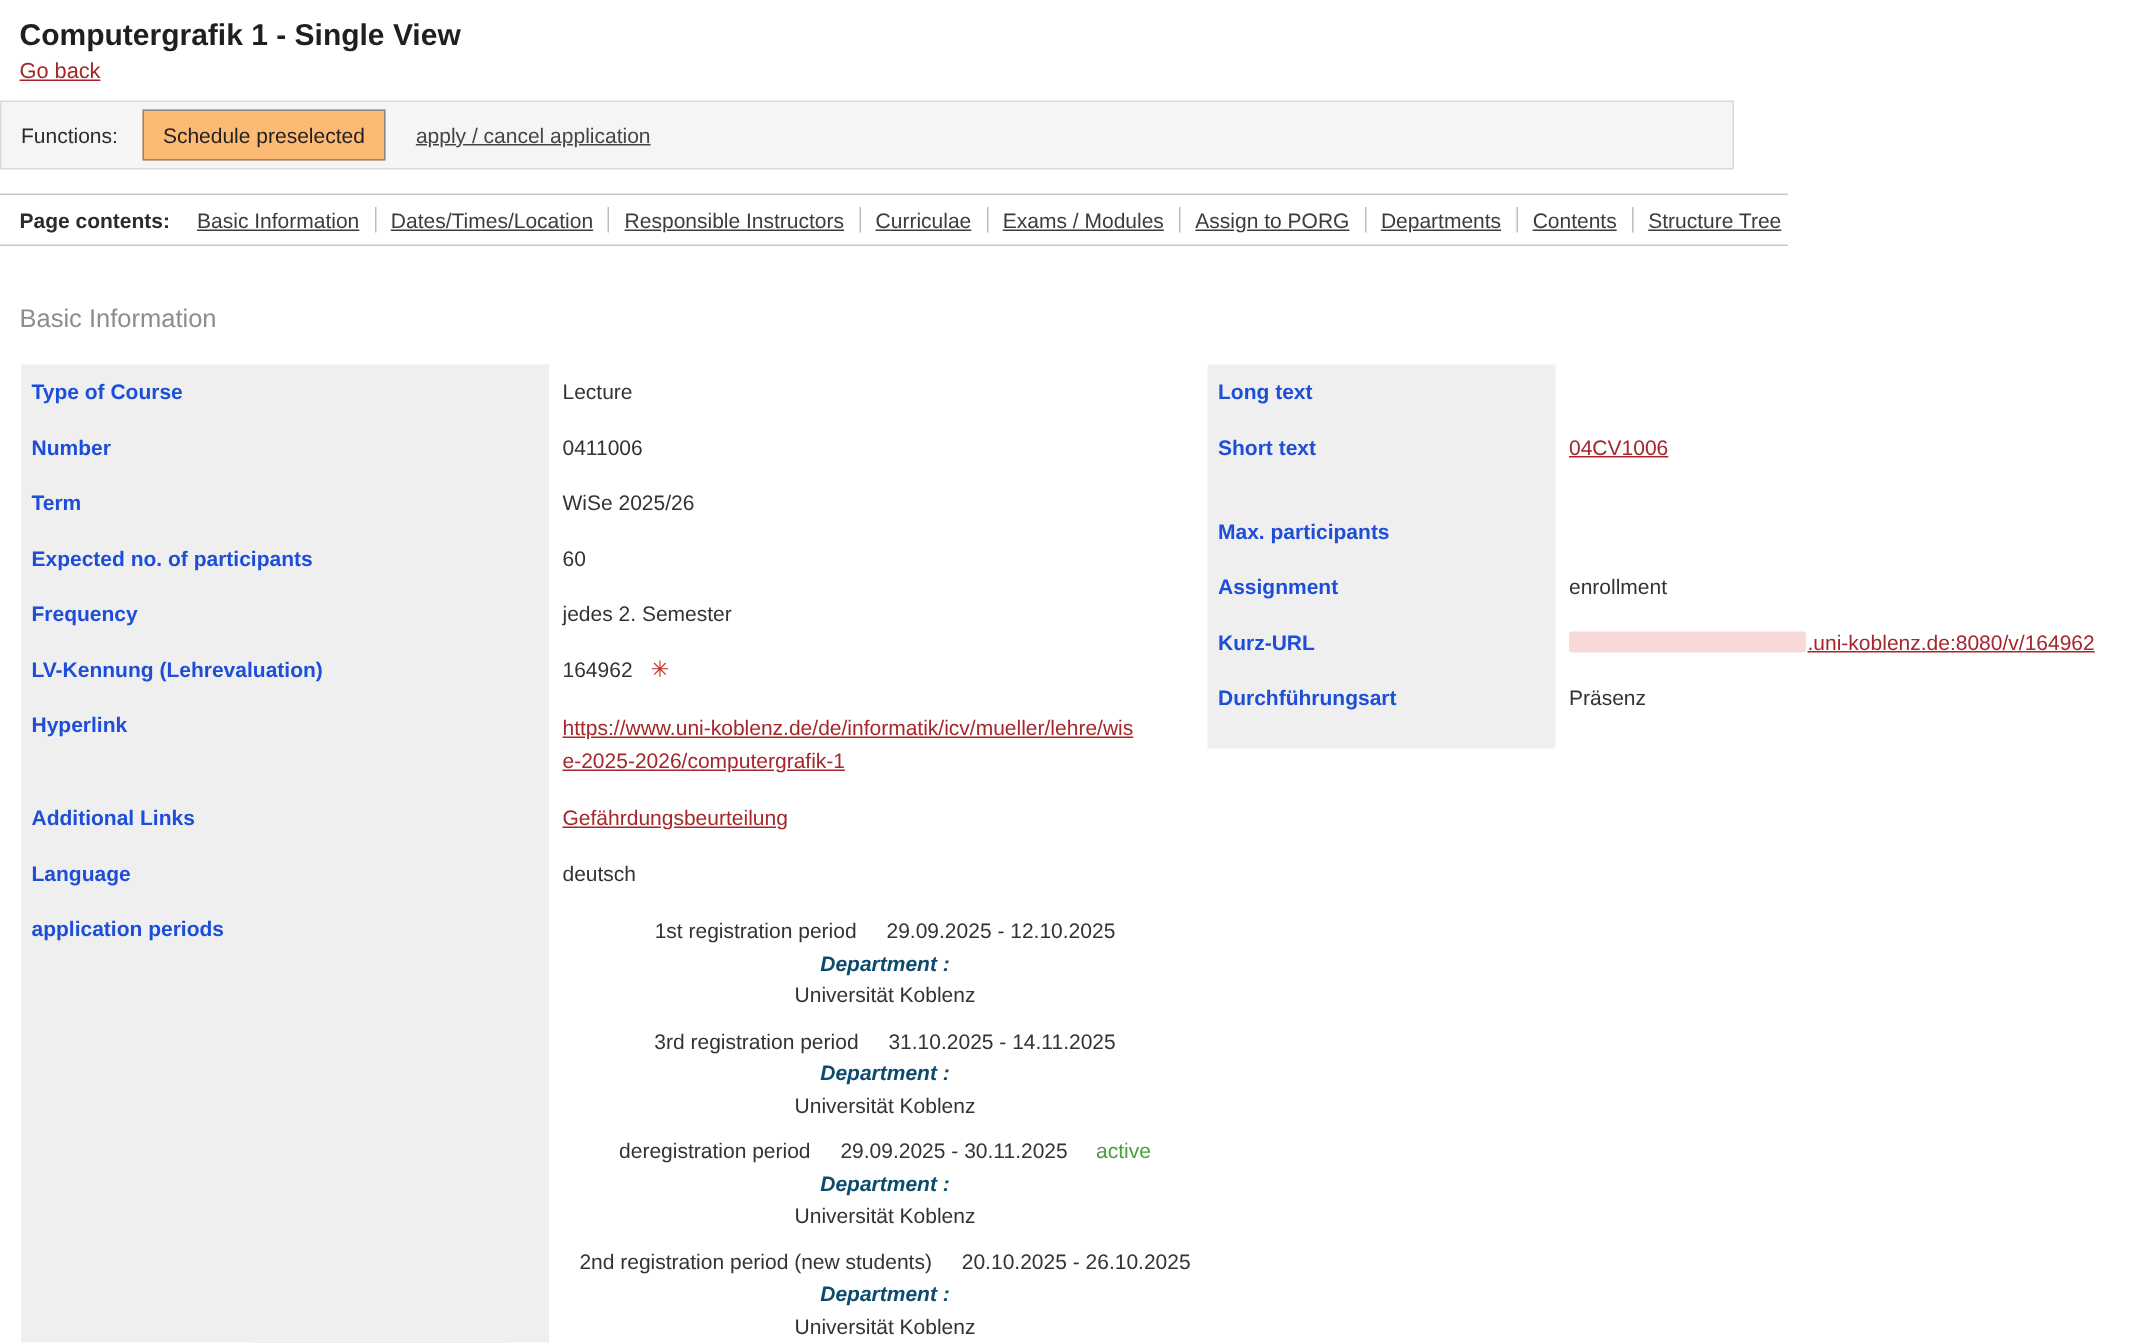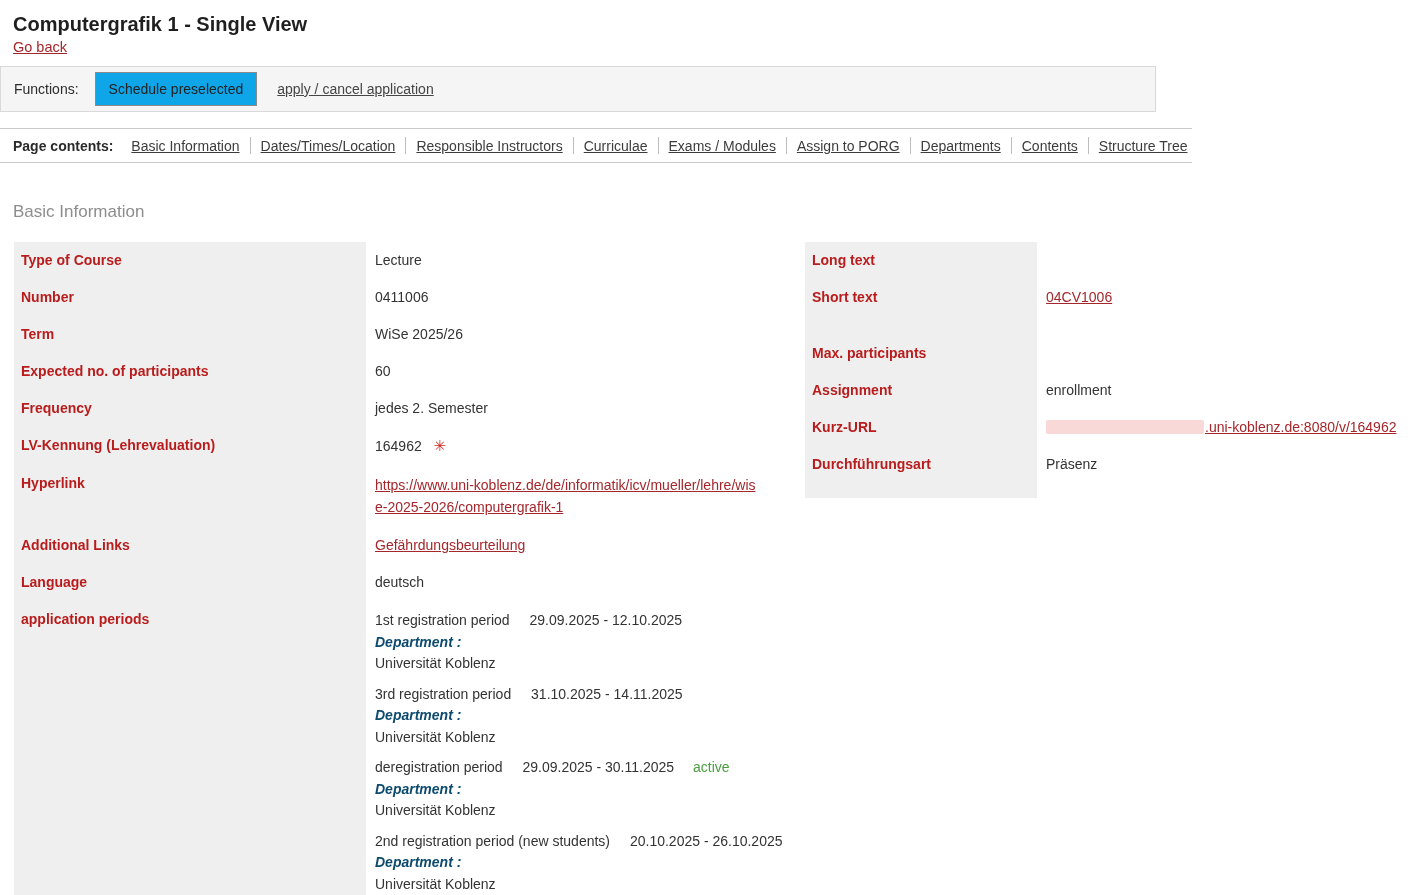--- a/index.html
+++ b/index.html
@@ -20,21 +20,21 @@
   }
   
   .functions-bar {
     margin-top:11px; width:1156px; height:46px;
     background:#f5f5f5; border:1px solid #d9d9d9;
     display:flex; align-items:center; padding:0 13px; gap:14px;
   }
   .functions-label { color:#2c2c2c; margin-right:2px; }
   .schedule-btn {
     font-family:inherit; font-size:14px; color:#222;
-    background:#0ea5e9; border:1px solid #8a8a8a;
+    background:#fdba74; border:1px solid #8a8a8a;
     padding:8px 13px; cursor:pointer;
   }
   .apply-link { color:#454545; text-decoration:underline; margin-left:6px; }
   
   .page-contents-bar {
     margin-top:16px; width:1192px;
     border-top:1px solid #c9c9c9; border-bottom:1px solid #c9c9c9;
     display:flex; align-items:center; padding:8px 13px; gap:10px;
     flex-wrap:nowrap;
   }
@@ -53,34 +53,34 @@
     content:""; position:absolute; left:0; top:0; bottom:0;
     width:352px; background:#efefef;
   }
   .col-right { position:relative; flex:1; padding-bottom:15px; }
   .col-right::before {
     content:""; position:absolute; left:0; top:0; bottom:0;
     width:232px; background:#efefef;
   }
   .row { position:relative; display:flex; }
   .row > .cell { min-height:19px; line-height:19px; padding-top:9px; padding-bottom:9px; }
-  .cell.label { font-weight:700; color:#b91c1c; padding-left:7px; padding-right:8px; }
+  .cell.label { font-weight:700; color:#1d4ed8; padding-left:7px; padding-right:8px; }
   .col-left .cell.label { width:352px; flex:0 0 auto; }
   .col-right .cell.label { width:232px; flex:0 0 auto; }
   .cell.value { flex:1; padding-left:9px; color:#333; }
   .red-link { color:#a5262b; text-decoration:underline; }
   .break-url { display:inline-block; max-width:388px; word-break:break-all; line-height:22px; }
   .eval-icon { color:#d22b24; margin-left:8px; font-size:15px; text-decoration:none; }
   .redacted {
     display:inline-block; width:158px; height:14px;
     background:#f8d9d7; border-radius:2px; vertical-align:-2px; margin-right:1px;
   }
   
   .periods .period { margin-bottom:9px; }
-  .periods .period > div { line-height:21.5px; }
+  .periods .period > div { line-height:21.5px;text-align:center; }
   .period-dates { margin-left:16px; }
   .period-status { margin-left:15px; color:#4a9e3f; }
   .period-status:empty { display:none; }
   .period-dept-label { font-weight:700; font-style:italic; color:#0c4a6e; }
 </style>
 </head>
 <body>
 
 
 

